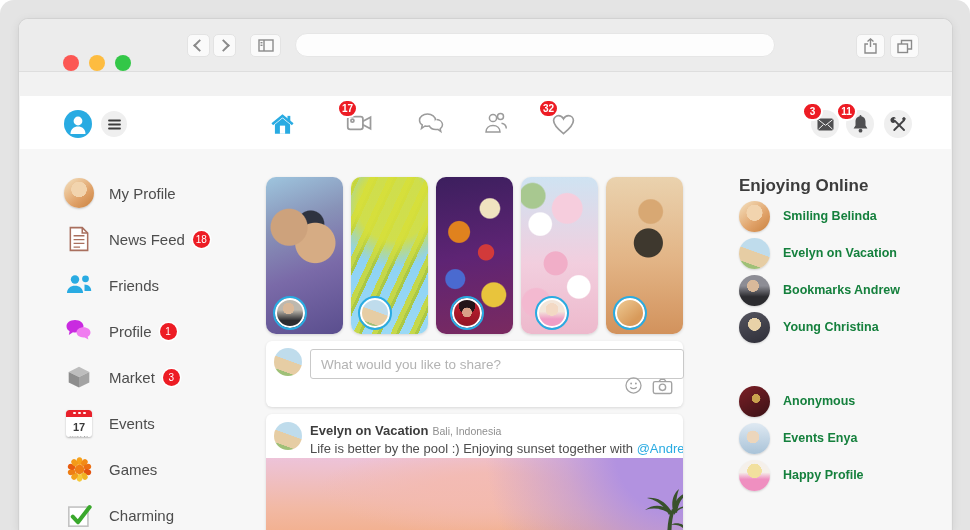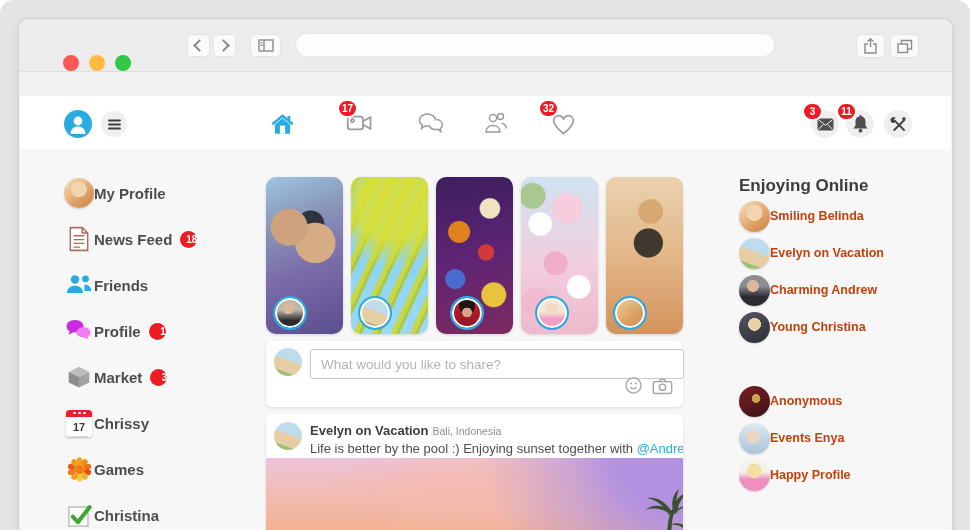--- a/index.html
+++ b/index.html
@@ -18,22 +18,22 @@
   
   .appheader{position:absolute;left:1px;top:77px;width:931px;height:53px;background:#fff;}
   .hicon{position:absolute;display:flex;align-items:center;justify-content:center;}
   .circlebtn{border-radius:50%;background:#efefef;}
   .badge{position:absolute;background:#ed1c24;color:#fff;font-weight:bold;font-size:10px;border:2px solid #fff;border-radius:10px;min-width:15px;height:15px;line-height:15px;text-align:center;padding:0 1px;box-sizing:content-box;z-index:3;}
   
   .content{position:absolute;left:1px;top:130px;width:931px;height:381px;background:#f7f7f7;}
   
   .sbitem{position:absolute;left:44px;width:210px;height:36px;display:flex;align-items:center;cursor:pointer;}
   .sbicon{width:30px;height:30px;display:flex;align-items:center;justify-content:center;flex:none;}
-  .sblabel{margin-left:0;font-size:15px;font-weight:700;color:#4d4d4d;}
-  .sbbadge{margin-left:8px;background:#ed1c24;color:#fff;font-weight:bold;font-size:10px;border-radius:9px;min-width:17px;height:17px;line-height:17px;text-align:right;box-shadow:0 0 0 1.5px #fff;}
+  .sblabel{margin-left:15px;font-size:15px;font-weight:400;color:#4d4d4d;}
+  .sbbadge{margin-left:8px;background:#ed1c24;color:#fff;font-weight:normal;font-size:10px;border-radius:9px;min-width:17px;height:17px;line-height:17px;text-align:center;box-shadow:0 0 0 1.5px #fff;}
   .avatar{border-radius:50%;}
   
   .cal{width:26px;height:27px;background:#fff;border-radius:3px;box-shadow:0 1px 2px rgba(0,0,0,.25);overflow:hidden;text-align:center;}
   .calband{height:7px;background:#e8212b;border-radius:3px 3px 0 0;display:flex;align-items:center;justify-content:center;gap:2px;}
   .calband i{display:block;width:3px;height:1.5px;background:#fff;border-radius:1px;}
   .calday{font-size:11px;font-weight:bold;color:#3a3a3a;line-height:12px;margin-top:1px;}
   .calwk{font-size:4px;color:#888;letter-spacing:.3px;}
   
   .story{position:absolute;top:28px;width:77px;height:157px;border-radius:10px;box-shadow:0 1px 3px rgba(0,0,0,.15);cursor:pointer;}
   .story .sav{position:absolute;left:7px;bottom:4px;width:30px;height:30px;border-radius:50%;border:2px solid #29abe2;box-shadow:inset 0 0 0 2px #fff;}
@@ -53,21 +53,21 @@
   .shareinput::placeholder{color:#b3b3b3;}
   .post-author{font-size:13px;font-weight:bold;color:#3d3d3d;}
   .post-loc{font-size:10.5px;color:#8f8f8f;margin-left:4px;}
   .post-text{font-size:13px;color:#4d4d4d;margin-top:2px;}
   .mention{color:#29abe2;cursor:pointer;}
   .postimg{position:absolute;left:0;top:44px;width:100%;height:91px;overflow:hidden;background:radial-gradient(circle at 98% -5%,#b292e0 0 14%,rgba(178,146,224,.55) 26%,transparent 45%),radial-gradient(ellipse at 55% 35%,rgba(244,186,176,.8) 0 20%,transparent 55%),linear-gradient(180deg,#edc3d9 0%,#f2b9a4 55%,#f3ab82 100%);}
   
   .fo-title{position:absolute;left:719px;top:27px;font-size:17px;font-weight:bold;color:#3c3c3c;}
   .fitem{position:absolute;left:719px;width:200px;height:32px;display:flex;align-items:center;cursor:pointer;}
   .fitem .avatar{width:31px;height:31px;flex:none;box-shadow:0 1px 2px rgba(0,0,0,.15);}
-  .fname{font-size:12.5px;font-weight:700;color:#c2410c;}
+  .fname{margin-left:13px;font-size:12.5px;font-weight:700;color:#15803d;}
   .fa1{background:radial-gradient(circle at 50% 38%,#f2d4ae 0 32%,transparent 33%),linear-gradient(140deg,#f5e3c2,#e0a269 60%,#c9813f);}
   .fa2{background:linear-gradient(200deg,#bfdcec 0 45%,#e6cda4 46% 78%,#9fc077 79%);}
   .fa3{background:radial-gradient(circle at 45% 35%,#d9b99a 0 22%,transparent 23%),linear-gradient(180deg,#8d8d95 0 35%,#2c2c30 70%);}
   .fa4{background:radial-gradient(circle at 50% 40%,#e8d2a8 0 26%,transparent 27%),linear-gradient(160deg,#55555f,#2e2e38);}
   .fa5{background:radial-gradient(circle at 52% 48%,#e8bfa4 0 20%,transparent 21%),radial-gradient(circle at 50% 28%,#30201e 0 28%,transparent 29%),linear-gradient(140deg,#ee1c2e,#b5121f);}
   .fa6{background:radial-gradient(circle at 55% 40%,#caa24e 0 17%,transparent 18%),linear-gradient(150deg,#7c1f26,#3a1216);}
   .fa7{background:radial-gradient(circle at 45% 45%,#ecd6bc 0 26%,transparent 27%),linear-gradient(180deg,#dfe9f2,#a9c3d8);}
   .fa8{background:radial-gradient(circle at 50% 35%,#f2e09e 0 28%,transparent 29%),linear-gradient(180deg,#f5f0ea 0 40%,#ef8fc0 62%);}
 </style>
 </head>
@@ -280,21 +280,21 @@
             <span class="cal">
           <span class="calband">
                 <i></i>
                 <i></i>
                 <i></i>
               </span>
           <span class="calday">17</span>
           <span class="calwk" style="display:block">MONDAY</span>
         </span>
           </span>
-        <span class="sblabel">Chrissy</span>
+        <span class="sblabel">Events</span>
       </div>
       <div class="sbitem" style="top:302px">
         <span class="sbicon">
             <svg width="27" height="27" viewBox="0 0 24 24">
           <g>
                 <ellipse cx="12" cy="4.6" rx="2.6" ry="3.4" fill="#f7a21b"></ellipse>
                 <ellipse cx="12" cy="4.6" rx="2.6" ry="3.4" transform="rotate(36 12 12)" fill="#f28a16"></ellipse>
                 <ellipse cx="12" cy="4.6" rx="2.6" ry="3.4" transform="rotate(72 12 12)" fill="#ec6f12"></ellipse>
                 <ellipse cx="12" cy="4.6" rx="2.6" ry="3.4" transform="rotate(108 12 12)" fill="#e4530f"></ellipse>
                 <ellipse cx="12" cy="4.6" rx="2.6" ry="3.4" transform="rotate(144 12 12)" fill="#f0b425"></ellipse>
@@ -309,21 +309,21 @@
           </span>
         <span class="sblabel">Games</span>
       </div>
       <div class="sbitem" style="top:348px">
         <span class="sbicon">
             <svg width="27" height="27" viewBox="0 0 24 24">
               <rect x="2.5" y="4.5" width="17" height="17" fill="#fff" stroke="#c2c2c2" stroke-width="1.4"></rect>
               <path d="M6 13 l4.6 5 L21 4.5" fill="none" stroke="#3aa82c" stroke-width="3.6" stroke-linecap="round" stroke-linejoin="round"></path>
             </svg>
           </span>
-        <span class="sblabel">Christina</span>
+        <span class="sblabel">Charming</span>
       </div>
 
       <div class="story st1" style="left:246px">
           <span class="sav sav1"></span>
         </div>
       <div class="story st2" style="left:331px">
           <span class="sav sav2"></span>
         </div>
       <div class="story st3" style="left:416px">
           <span class="sav sav3" style="left:14px"></span>
@@ -387,21 +387,21 @@
       <div class="fitem" style="top:51px">
           <span class="avatar fa1"></span>
           <span class="fname">Smiling Belinda</span>
         </div>
       <div class="fitem" style="top:88px">
           <span class="avatar fa2"></span>
           <span class="fname">Evelyn on Vacation</span>
         </div>
       <div class="fitem" style="top:125px">
           <span class="avatar fa3"></span>
-          <span class="fname">Charming Andrew</span>
+          <span class="fname">Bookmarks Andrew</span>
         </div>
       <div class="fitem" style="top:162px">
           <span class="avatar fa4"></span>
           <span class="fname">Young Christina</span>
         </div>
       <div class="fitem" style="top:236px">
           <span class="avatar fa6"></span>
           <span class="fname">Anonymous</span>
         </div>
       <div class="fitem" style="top:273px">

